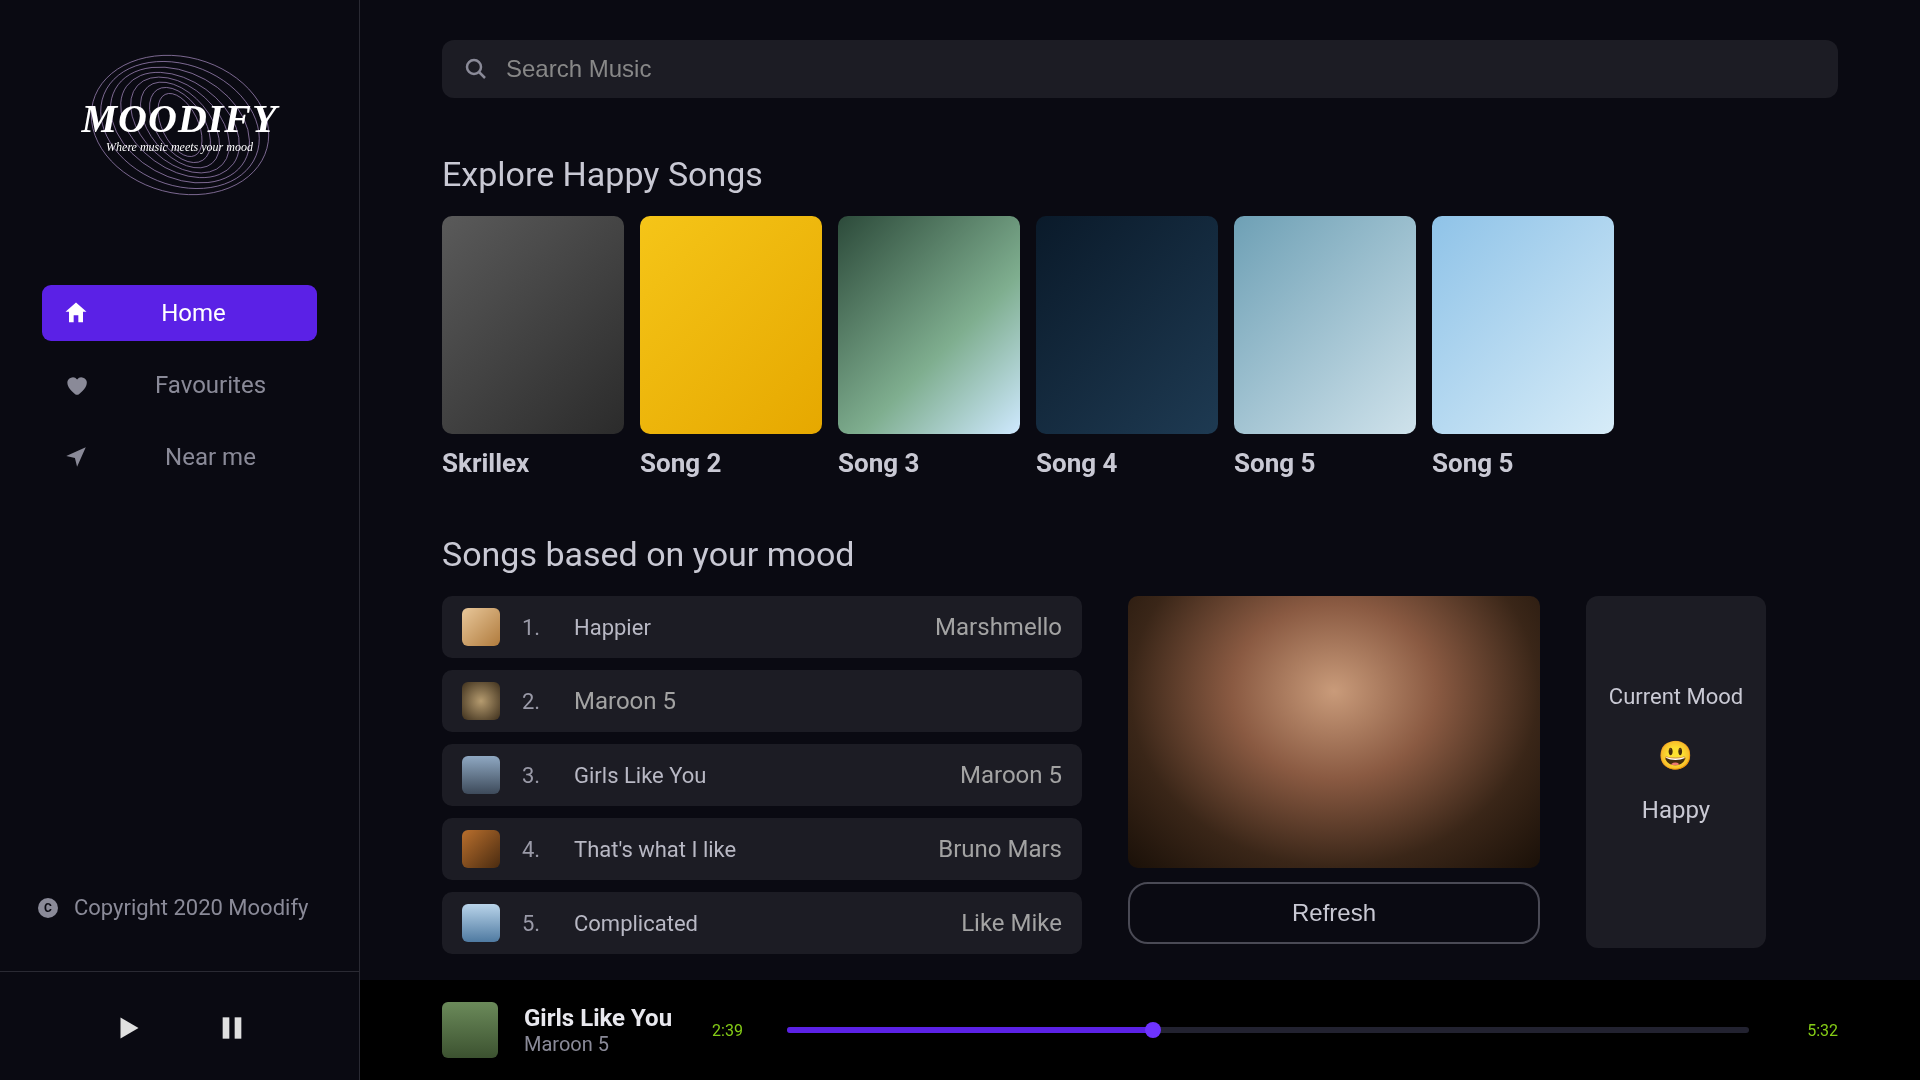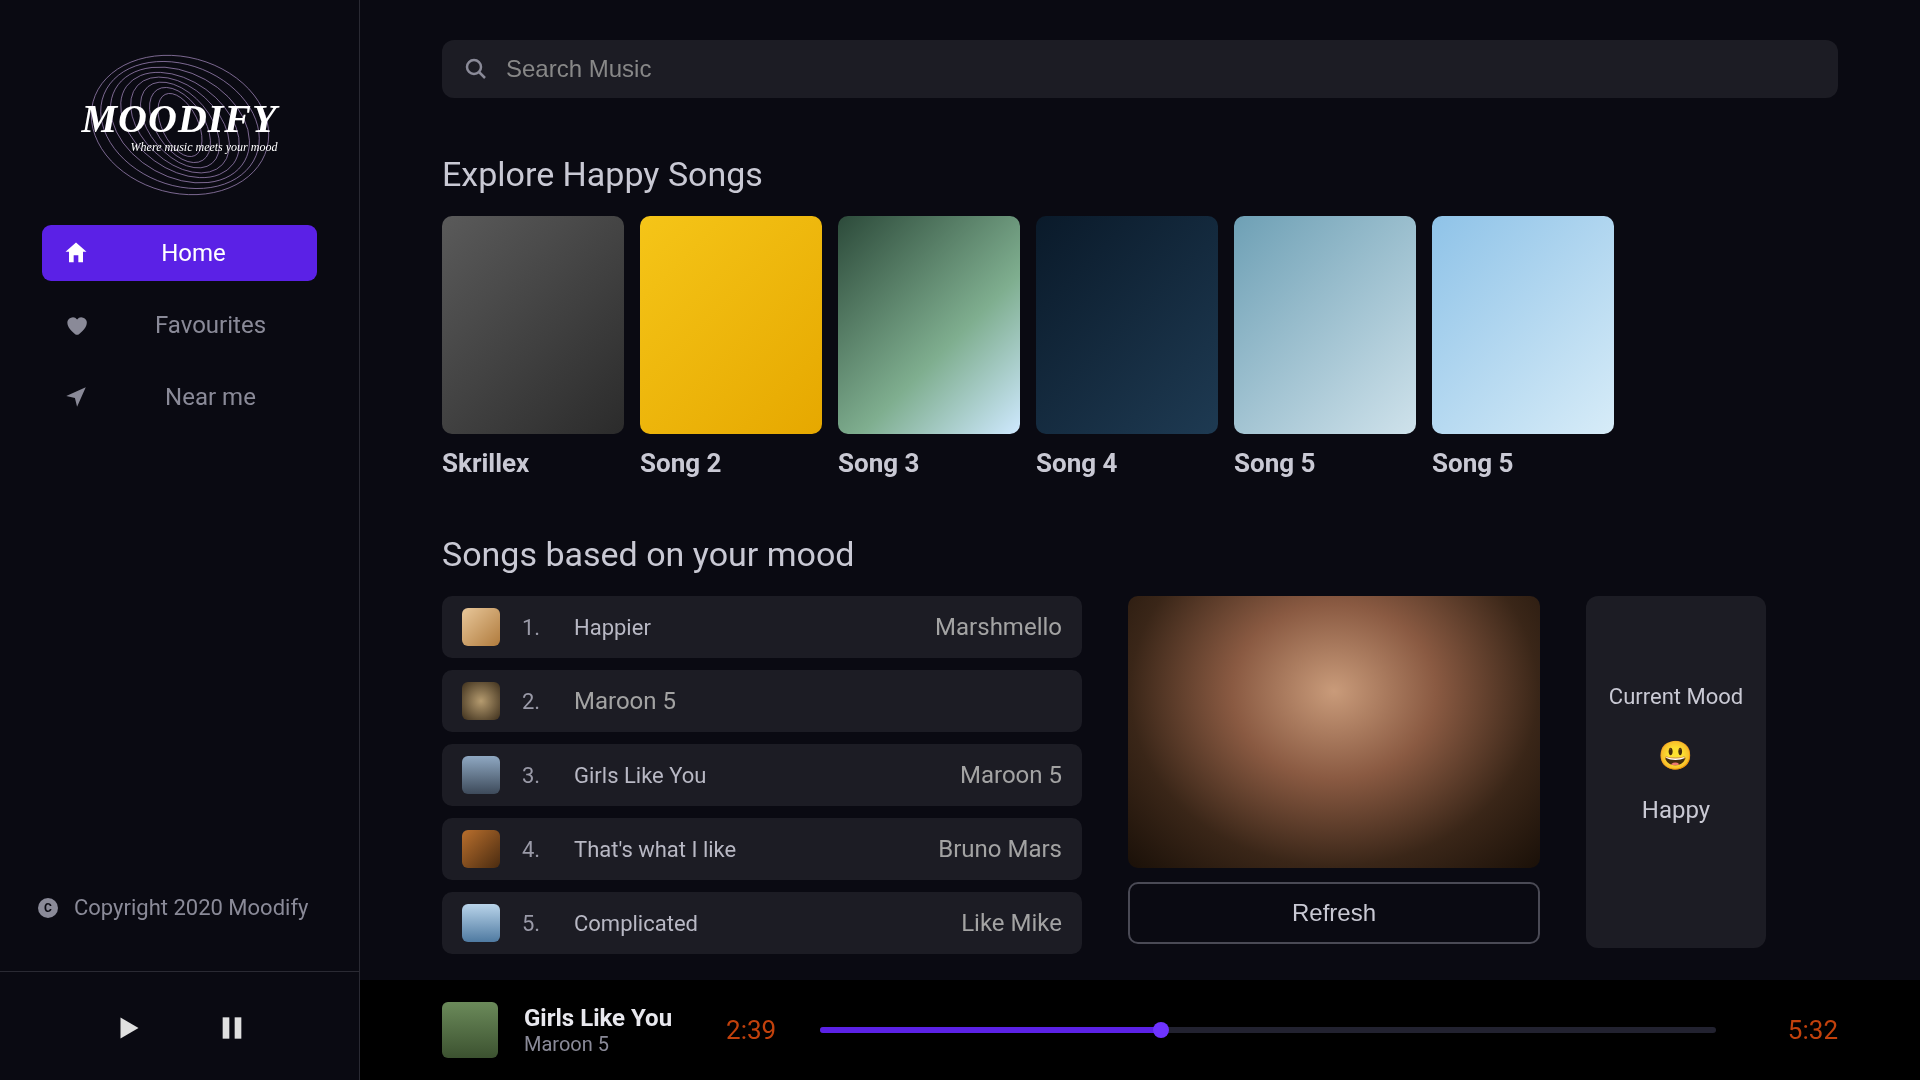--- a/index.html
+++ b/index.html
@@ -19,20 +19,21 @@
     height: 100%;
     border-right: 1px solid #2a2a33;
     display: flex;
     flex-direction: column;
     padding-top: 25px;
     position: relative;
   }
   .logo-wrap {
     display: flex;
     justify-content: center;
+    padding-bottom: 60px;
   }
   .logo {
     width: 200px; height: 200px;
     position: relative;
     display: flex; align-items: center; justify-content: center;
   }
   .logo-swirl {
     position: absolute; inset: 0;
   }
   .logo-text {
@@ -41,21 +42,20 @@
     color: #fff;
   }
   .logo-text .brand {
     font-size: 40px; font-style: italic; font-weight: bold;
     letter-spacing: 1px;
   }
   .logo-text .tag {
     font-size: 12px; font-style: italic;
     margin-top: -2px;
     font-family: Georgia, serif;
-    text-align: right;
   }
   .nav {
     padding: 0 42px;
   }
   .nav-item {
     display: flex; align-items: center;
     gap: 28px;
     height: 56px;
     border-radius: 10px;
     padding: 0 20px;
@@ -156,21 +156,21 @@
   .tname { color:#b8b8c4; font-size:22px; flex:1;}
   .tartist { color:#a3a3a3; font-size:24px;}
   .mood-center {
     display:flex; flex-direction:column; gap: 14px; align-items:center;
   }
   .webcam {
     width: 412px; height: 272px; border-radius: 10px;
     background: radial-gradient(ellipse at 50% 35%, #c99b7a 0%, #8a5a42 35%, #3a2618 70%, #1a1008 100%);
   }
   .refresh-btn {
-    width: 412px; height: 62px; border-radius: 10px;
+    width: 412px; height: 62px; border-radius: 20px;
     border: 2px solid #4a4a55;
     background: transparent;
     color: #c9c9d4; font-size: 24px;
     cursor:pointer;
   }
   .mood-badge {
     width: 180px;
     height: 352px;
     background: #1c1c24;
     border-radius: 12px;
@@ -189,21 +189,21 @@
     background: #000;
     display:flex; align-items:center;
     padding: 0 82px;
     gap: 26px;
   }
   .p-thumb { width: 56px; height: 56px; border-radius:6px;
     background: linear-gradient(180deg,#6b8a5a,#3c5230);}
   .p-info { display:flex; flex-direction:column; }
   .p-title { font-size:24px; font-weight:700; color:#e8e8ee;}
   .p-artist { font-size:20px; color:#8a8a98;}
-  .p-time { font-size:26px; color:#c2410c; margin-left: 28px;}
+  .p-time { font-size:16px; color:#84cc16; margin-left: 14px;}
   .p-bar {
     flex:1; height: 6px; background:#222230; border-radius:3px;
     position:relative; margin: 0 18px;
     cursor:pointer;
   }
   .p-fill {
     position:absolute; left:0; top:0; bottom:0; width: 38%;
     background:#5b21e6; border-radius:3px;
   }
   .p-knob {

